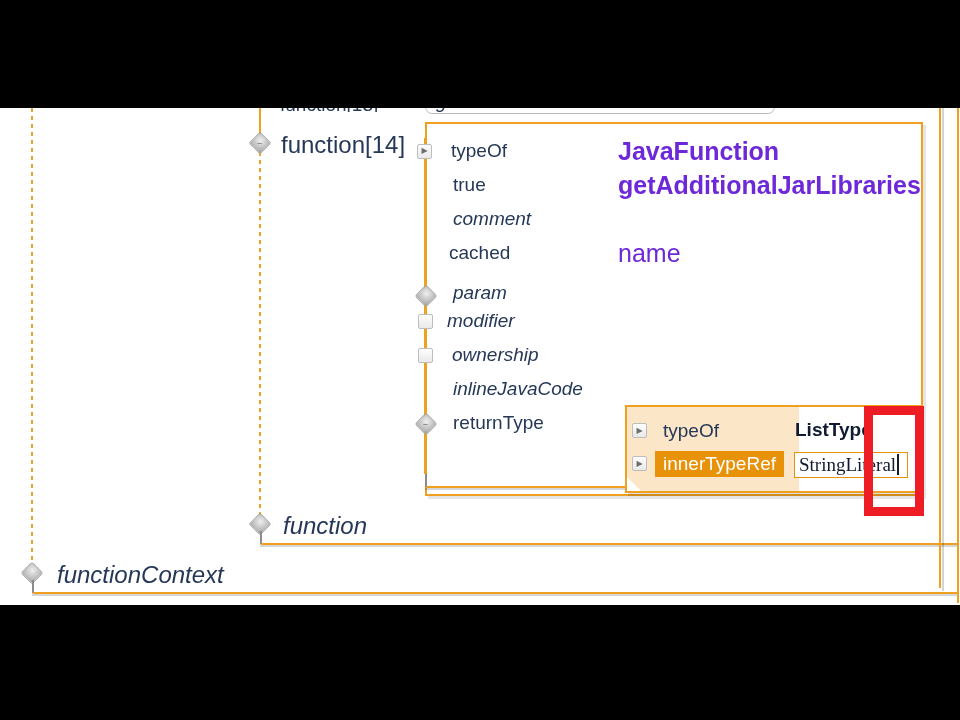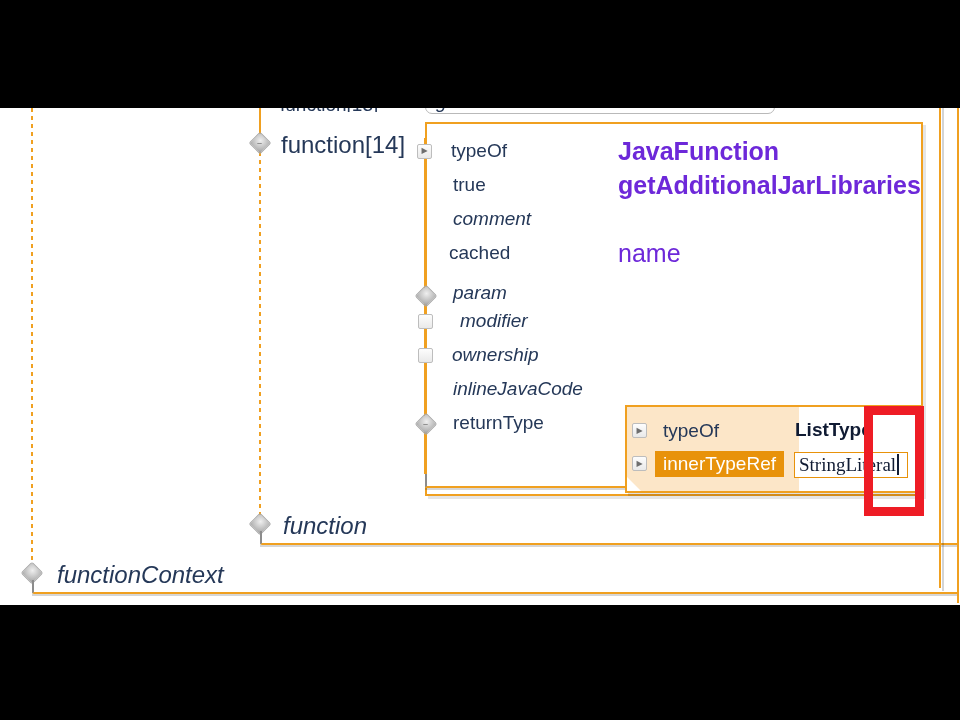--- a/index.html
+++ b/index.html
@@ -324,21 +324,21 @@
       <span class="marker diamond" style="position:relative; left:0; top:0;">
         <span class="glyph"></span>
       </span>
       <span class="prop-key optional" style="margin-left:19px;">param</span>
     </div>
 
     <div class="prop-row" style="left:417px; top:196px; width:480px;">
       <span class="marker square" style="position:relative; left:1px; top:0;">
         <span class="glyph"></span>
       </span>
-      <span class="prop-key optional" style="margin-left:28px;">modifier</span>
+      <span class="prop-key optional" style="margin-left:15px;">modifier</span>
     </div>
 
     <div class="prop-row" style="left:417px; top:230px; width:480px;text-align:right;">
       <span class="marker square" style="position:relative; left:1px; top:0;">
         <span class="glyph"></span>
       </span>
       <span class="prop-key optional" style="margin-left:20px;">ownership</span>
     </div>
 
     <div class="prop-row" style="left:417px; top:264px; width:480px;">

